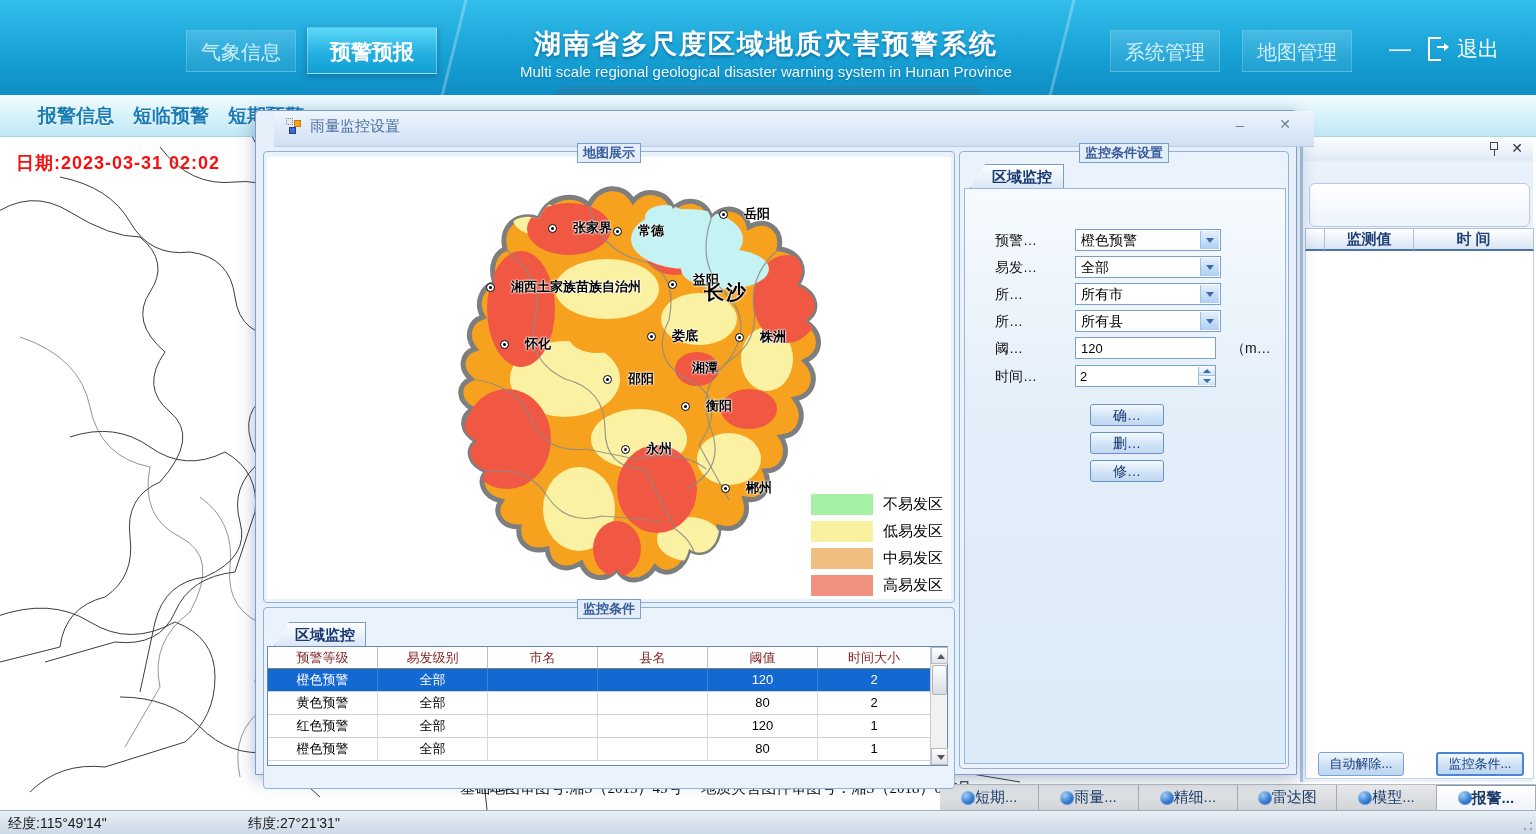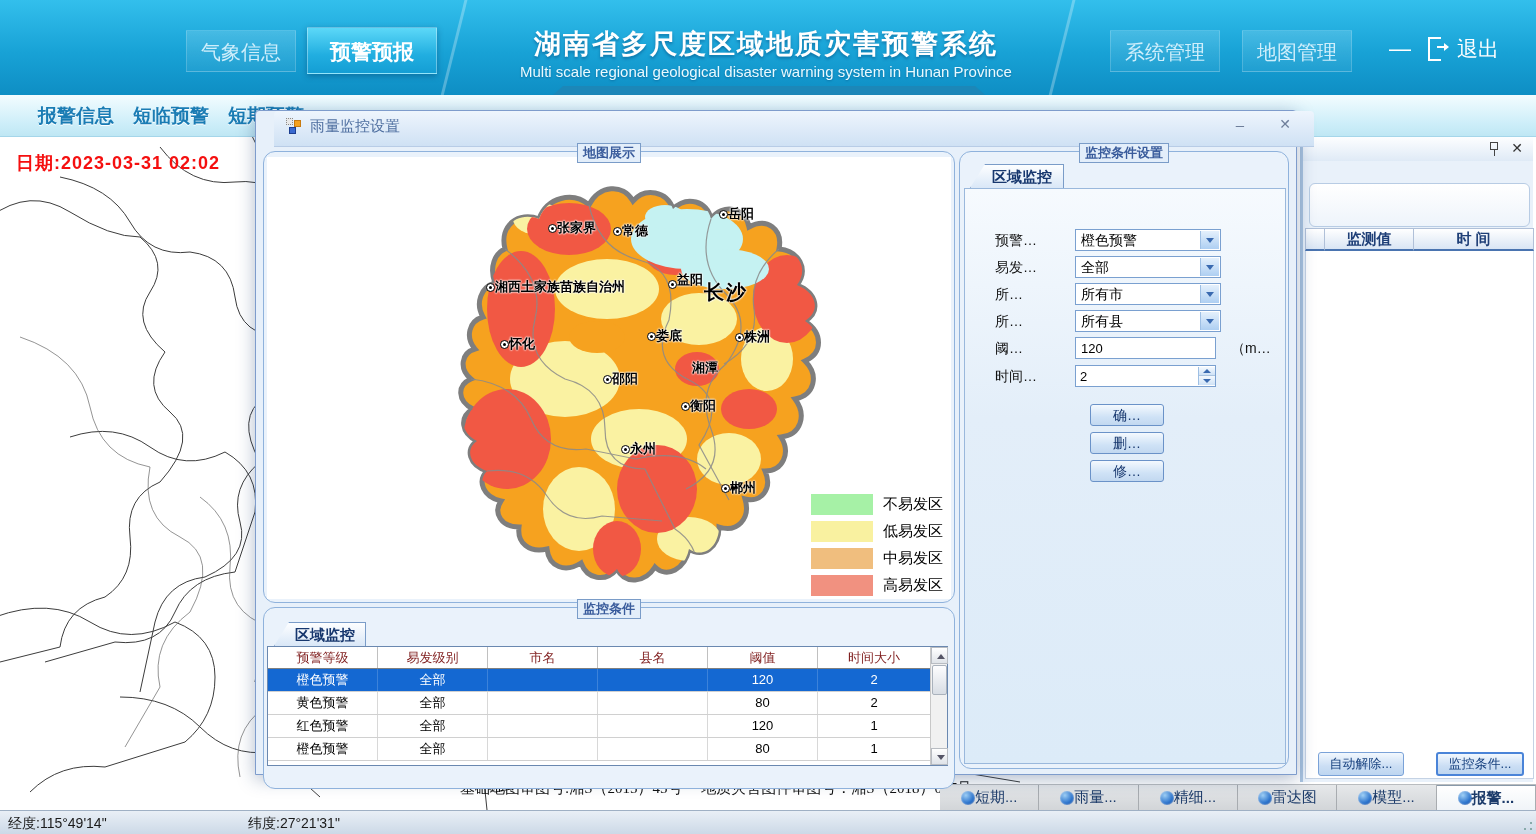--- a/index.html
+++ b/index.html
@@ -93,30 +93,30 @@
   .dlg-title { position:absolute; left:0; top:0; width:100%; height:36px;
             background:linear-gradient(#eef5fd,#cfe1f4); border-bottom:1px solid #b8cce6; border-radius:4px 4px 0 0;margin-left:18px; }
   .dlg-title-text { position:absolute; left:36px; top:6px; font-size:15px; color:#4f6fa0; }
   .form-icon { position:absolute; left:12px; top:7px; width:16px; height:16px; }
   .form-icon .sq1 { position:absolute; left:0; top:0; width:7px; height:7px; border:1px dotted #8a8a8a; background:#e8e8e8; }
   .form-icon .sq2 { position:absolute; right:1px; top:2px; width:7px; height:7px; background:#f6a21f; border:1px solid #c87a10; }
   .form-icon .sq3 { position:absolute; left:3px; bottom:0; width:7px; height:7px; background:#3a6ad0; border:1px solid #1c3e90; }
   .dlg-min { position:absolute; left:955px; top:5px; width:22px; height:20px; text-align:center; font-size:15px; color:#6e7e9a; cursor:pointer; }
   .dlg-close { position:absolute; left:1000px; top:5px; width:22px; height:20px; text-align:center; font-size:14px; color:#6e7e9a; cursor:pointer; }
 
-  .group { position:absolute; border:1px solid #8fb2dc; border-radius:12px; background:#eaf2fb; }
+  .group { position:absolute; border:1px solid #8fb2dc; border-radius:4px; background:#eaf2fb; }
   .group-label { position:absolute; top:-9px; left:50%; transform:translateX(-50%); background:#e3eefa;
             border:1px solid #7a9cc8; padding:0 5px; font-size:13px; font-weight:bold; color:#3a5c9c; white-space:nowrap; z-index:3; }
   .tab { position:absolute; height:24px; background:linear-gradient(#fdfeff,#d9e7f7); border:1px solid #7a9cc8; border-bottom:none;
             clip-path:polygon(15px 0,100% 0,100% 100%,0 100%); font-size:15px; font-weight:bold; color:#17376e;
             text-align:center; line-height:24px; padding-left:10px; cursor:pointer; z-index:2; }
 
   .map-group { left:7px; top:40px; width:692px; height:452px; }
   .map-area { position:absolute; left:3px; top:5px; width:684px; height:442px; background:#fff; overflow:hidden; }
-  .city { position:absolute; display:flex; align-items:center; gap:0; white-space:nowrap; z-index:2; }
+  .city { position:absolute; display:flex; align-items:center; gap:16px; white-space:nowrap; z-index:2; }
   .city-name { font-size:13px; font-weight:bold; color:#000;
             text-shadow:0 0 2px #fff,0 0 2px #fff,0 0 2px #fff; }
   .city-large .city-name { font-size:20px; letter-spacing:2px; }
   .city-marker { width:9px; height:9px; border:1.5px solid #000; border-radius:50%; background:#fff; position:relative; flex:0 0 9px; }
   .city-marker:after { content:""; position:absolute; left:2px; top:2px; width:3px; height:3px; background:#000; border-radius:50%; }
   .legend { position:absolute; left:544px; top:336px; z-index:2; }
   .legend-row { display:flex; align-items:center; margin-bottom:5px; height:22px;font-family:Liberation Mono, monospace; }
   .legend-swatch { width:62px; height:21px; flex:0 0 62px; }
   .legend-label { font-size:15px; color:#000; margin-left:10px; }
 

